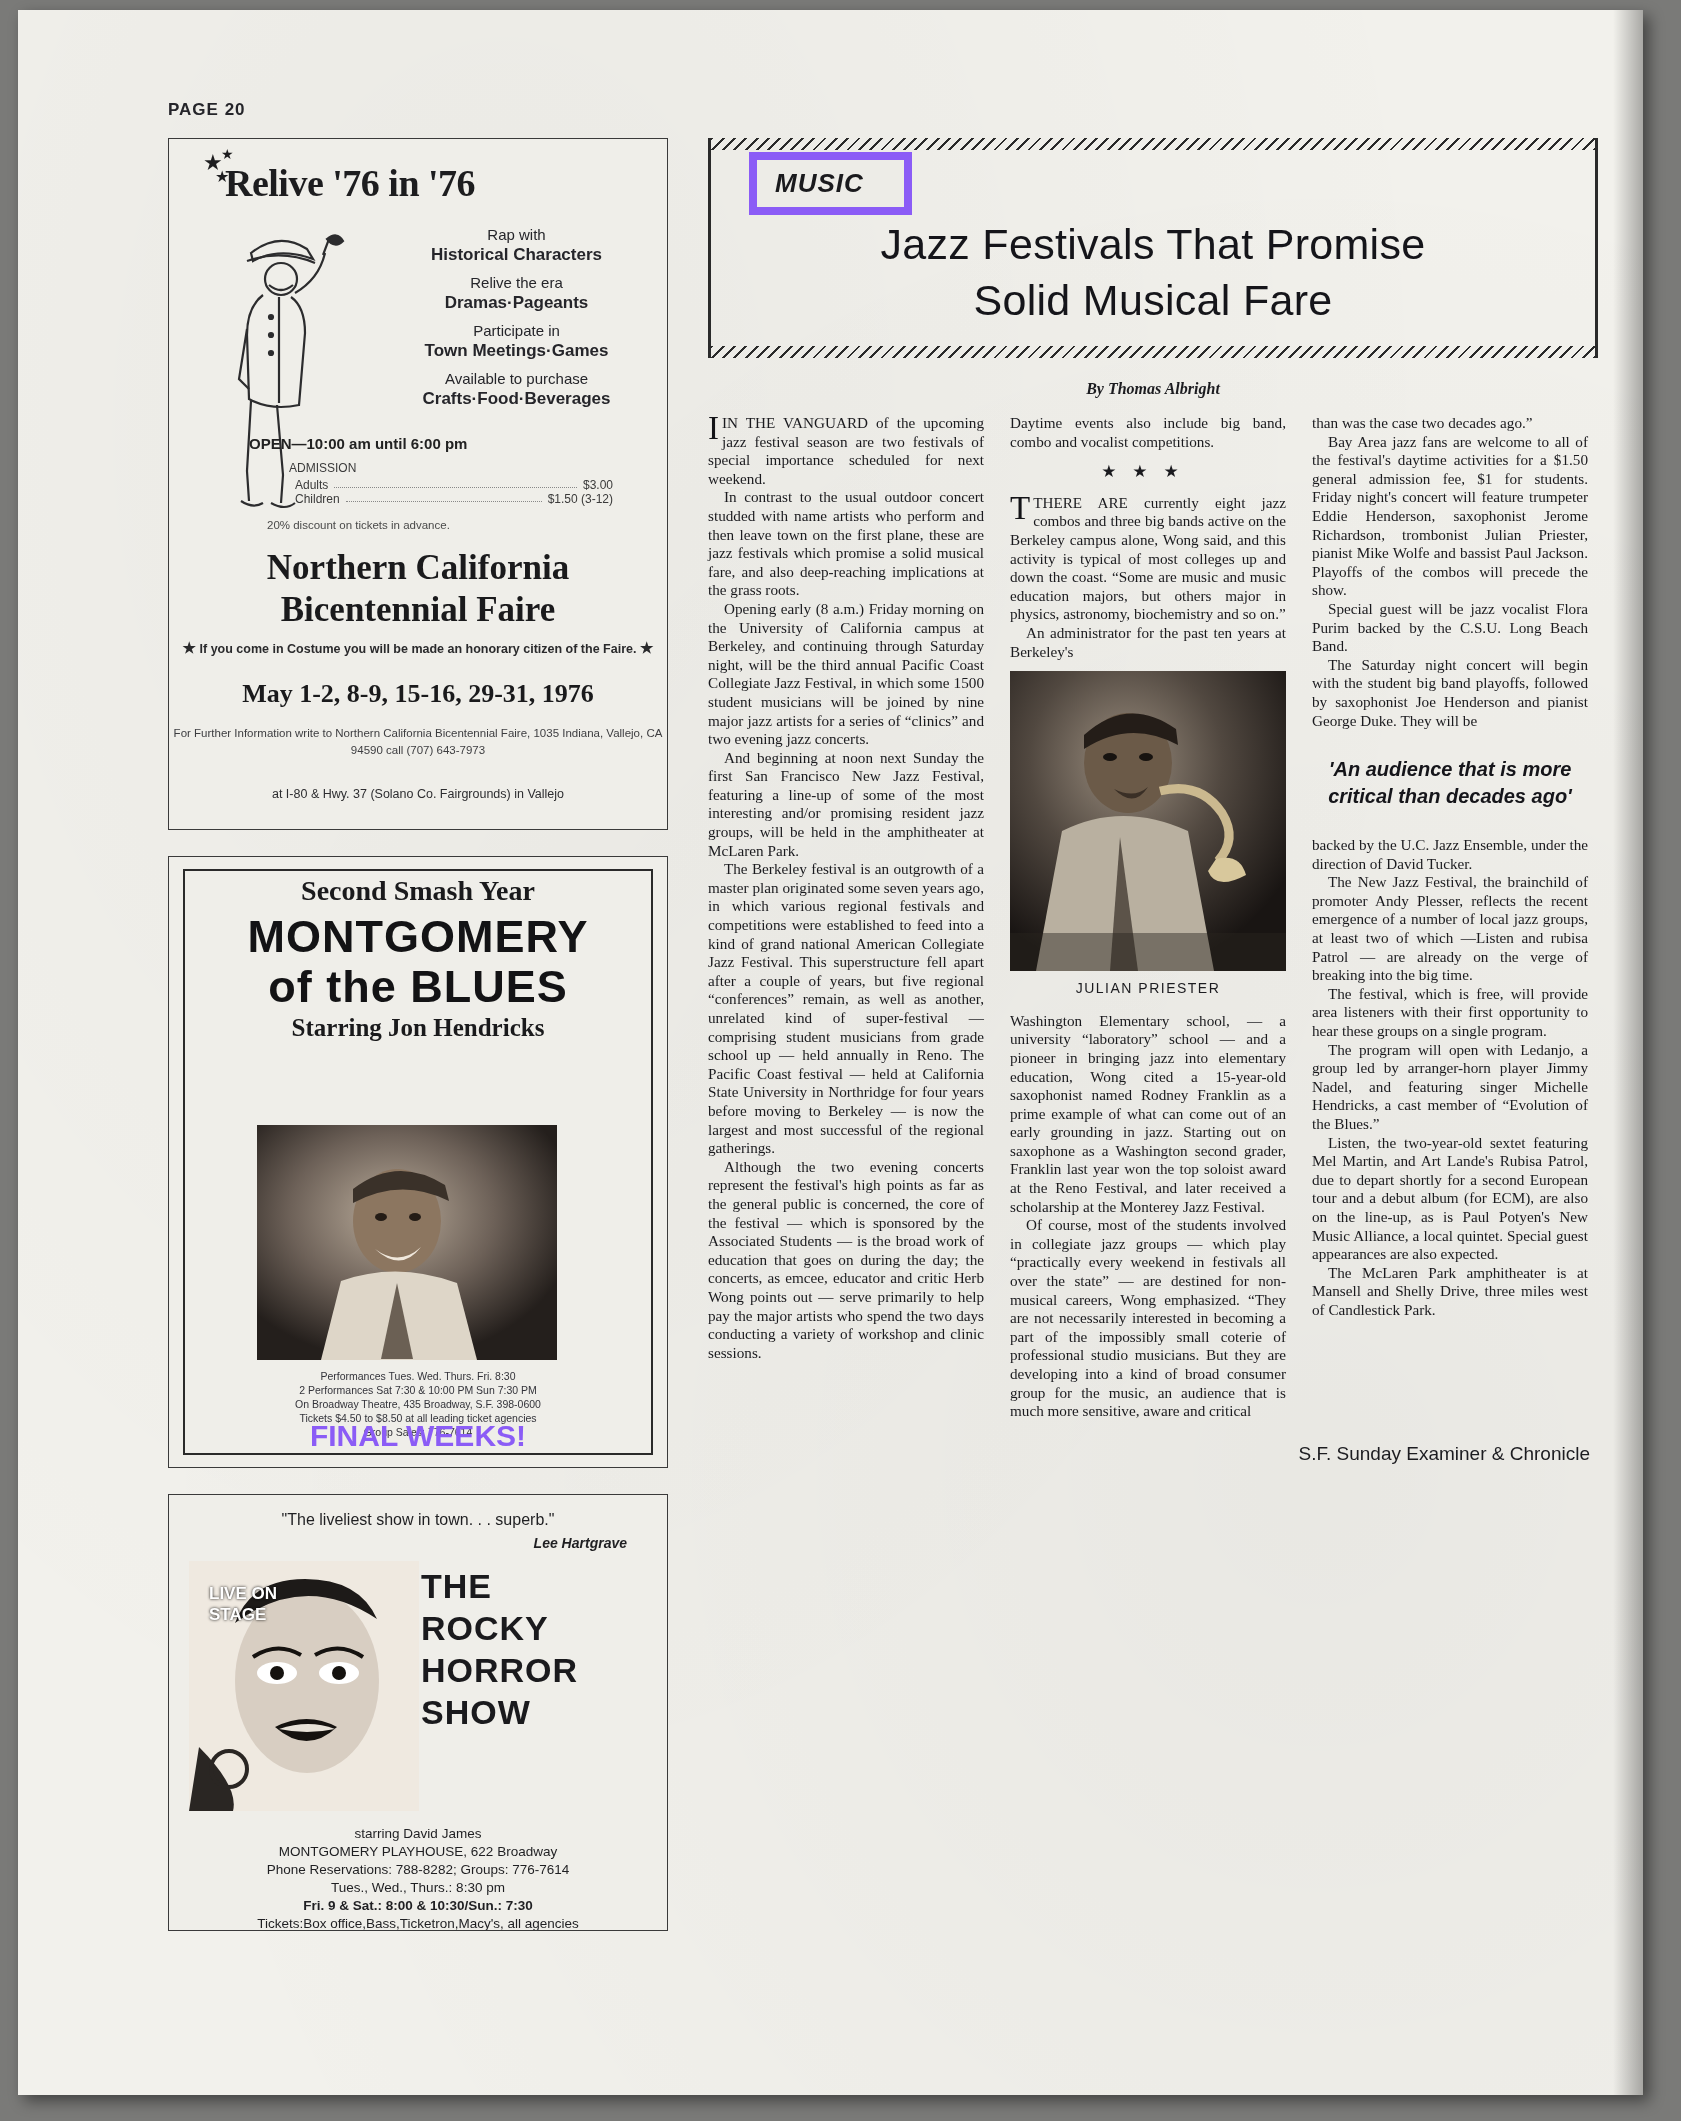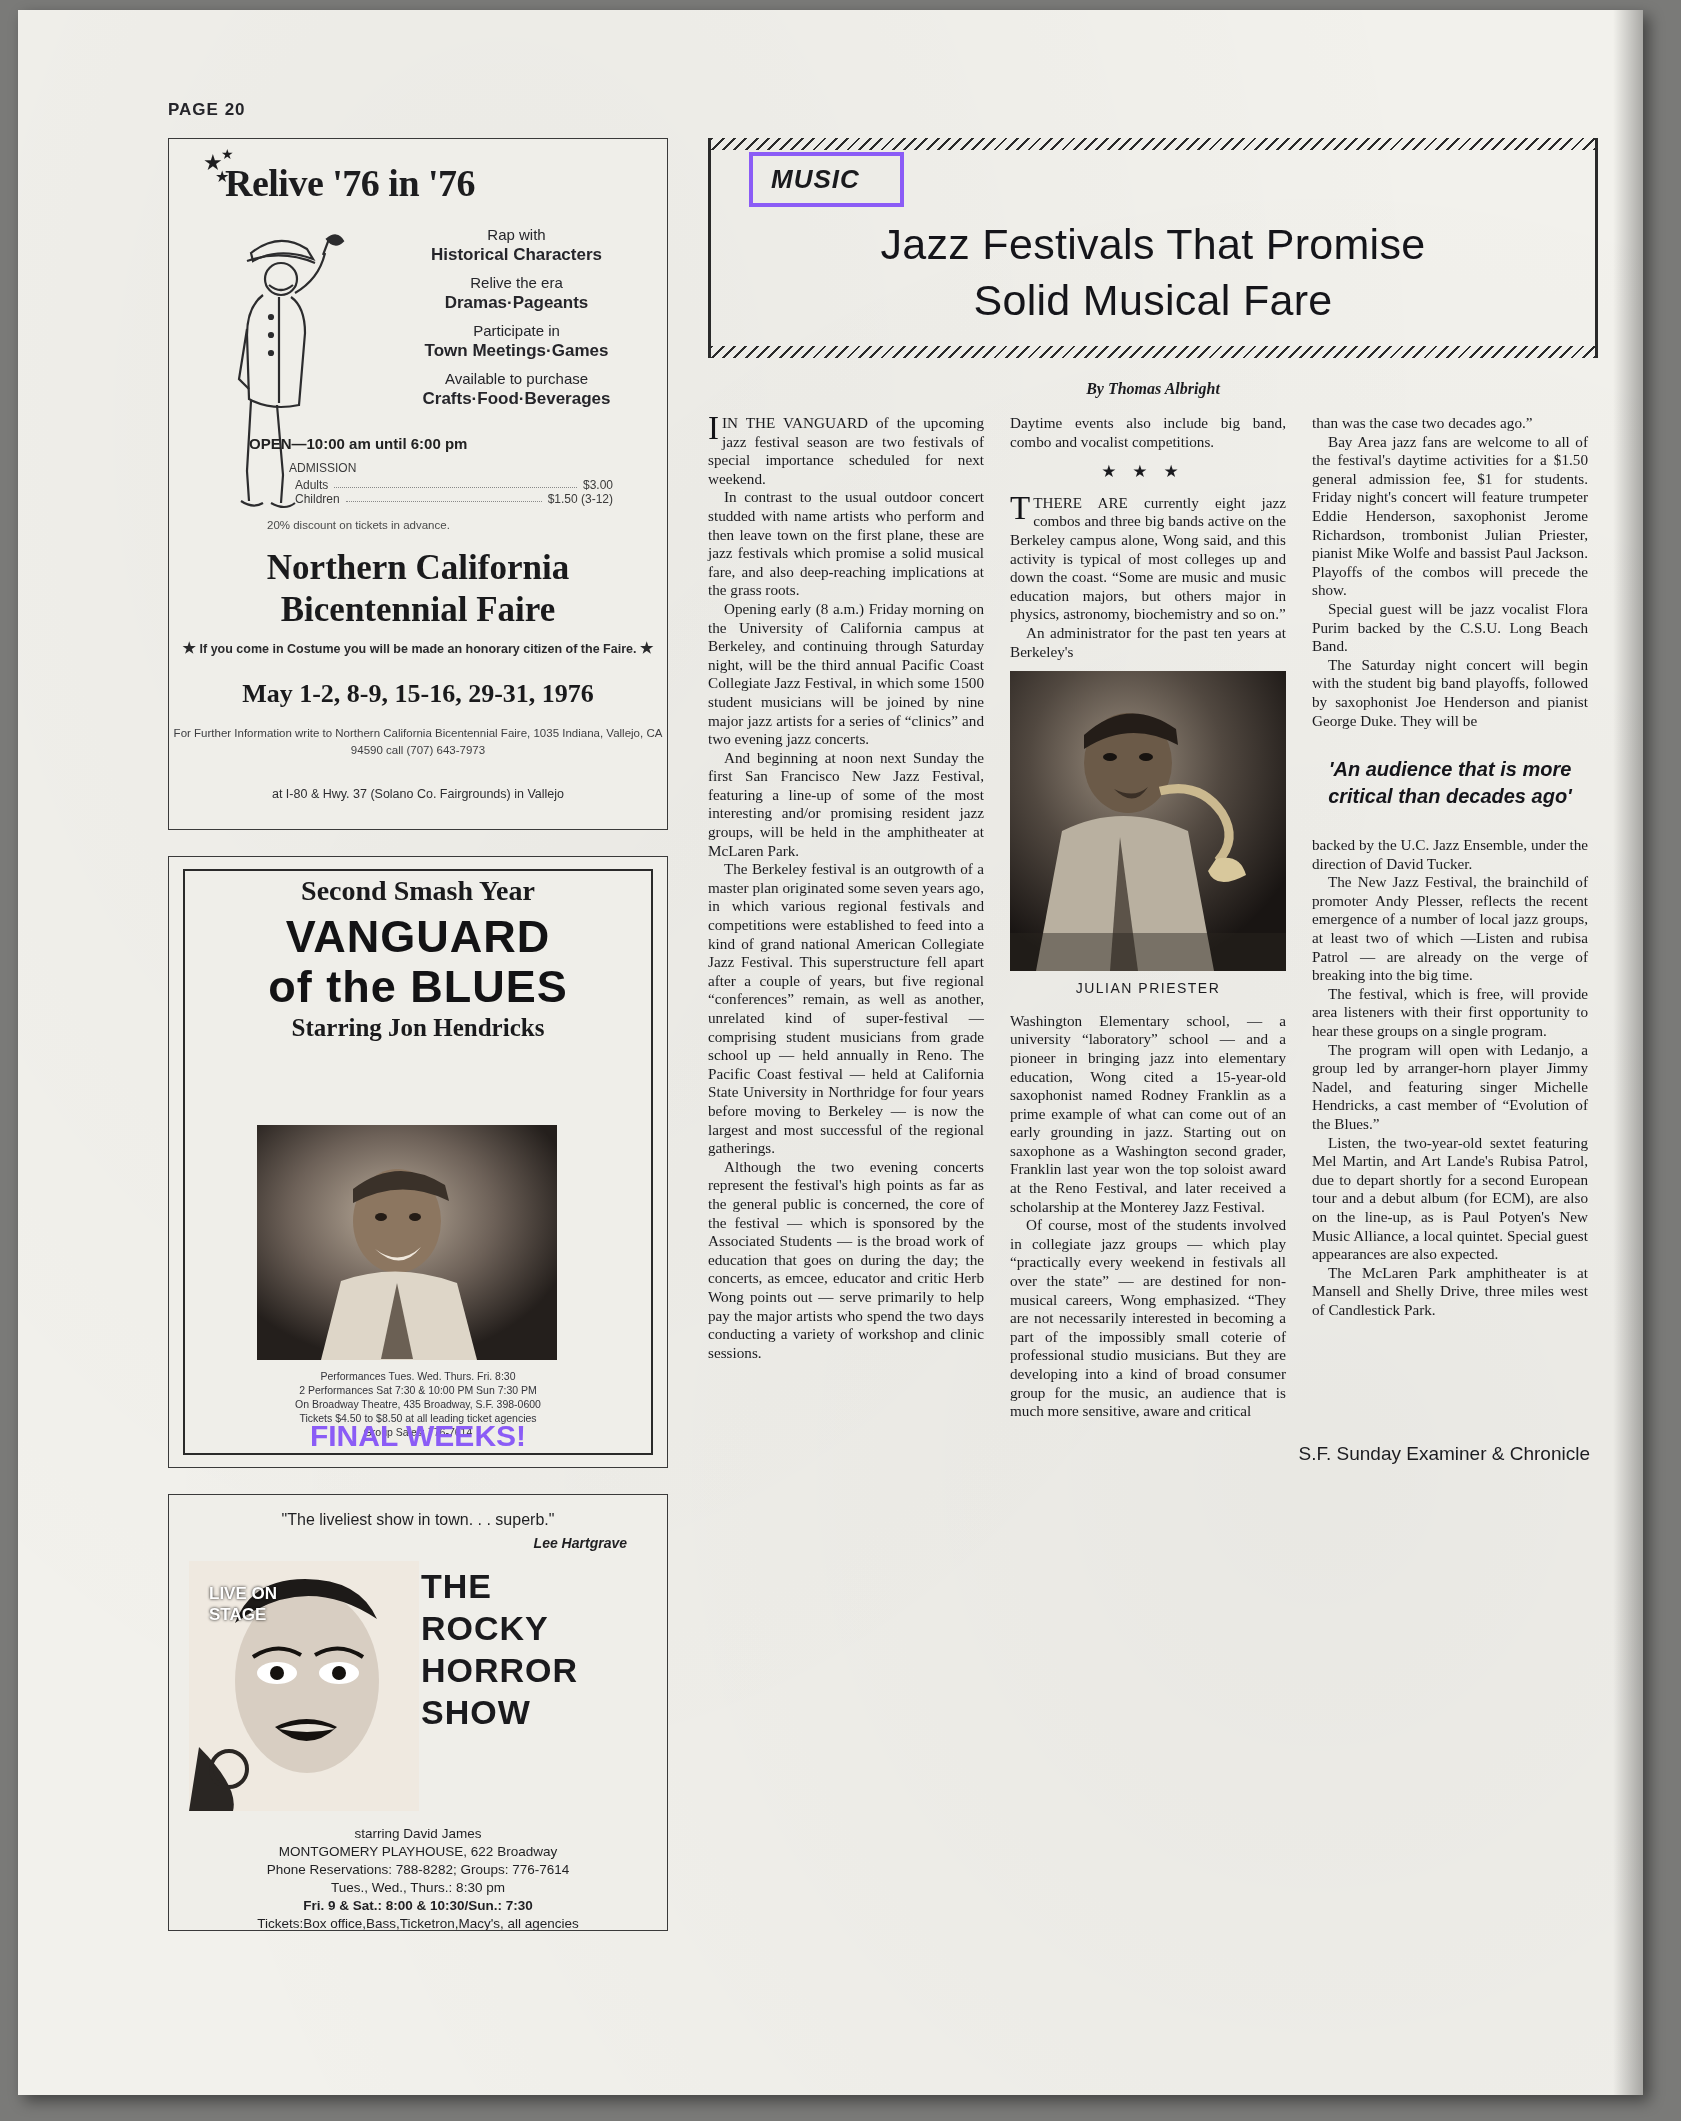--- a/index.html
+++ b/index.html
@@ -300,21 +300,21 @@
   }
   .wavy-top, .wavy-bot {
     height: 12px;
     width: 100%;
     background-image:
       repeating-linear-gradient(135deg, #2a2a2a 0 2px, transparent 2px 8px);
   }
   .music-tag {
     position: absolute;
     left: 38px; top: 14px;
-    border: 4px solid #8b5cf6;
+    border: 8px solid #8b5cf6;
     padding: 8px 40px 8px 18px;
     font-family: "Liberation Sans", sans-serif;
     font-style: italic;
     font-weight: bold;
     font-size: 26px;
     letter-spacing: 1px;
     color: #1a1a1d;
     background: #edece7;
   }
   .headline-main {
@@ -494,21 +494,21 @@
 
           <div class="dates">May 1-2, 8-9, 15-16, 29-31, 1976</div>
           <div class="fine">For Further Information write to Northern California Bicentennial Faire, 1035 Indiana, Vallejo, CA  94590 call (707) 643-7973</div>
           <div class="venue">at I-80 &amp; Hwy. 37 (Solano Co. Fairgrounds) in Vallejo</div>
         </div>
       </div>
 
       <div class="ad ad2">
         <div class="bordered"></div>
         <div class="ttl1">Second Smash Year</div>
-        <div class="ttl2">VANGUARD</div>
+        <div class="ttl2">MONTGOMERY</div>
         <div class="ttl3">of the BLUES</div>
         <div class="ttl4">Starring Jon Hendricks</div>
         <div class="photo">
           <svg viewBox="0 0 300 235" xmlns="http://www.w3.org/2000/svg" width="300" height="235">
             <defs>
               <radialGradient id="g2" cx="45%" cy="38%" r="62%">
                 <stop offset="0%" stop-color="#b9ab9a"></stop>
                 <stop offset="55%" stop-color="#6d6158"></stop>
                 <stop offset="100%" stop-color="#241f1c"></stop>
               </radialGradient>

